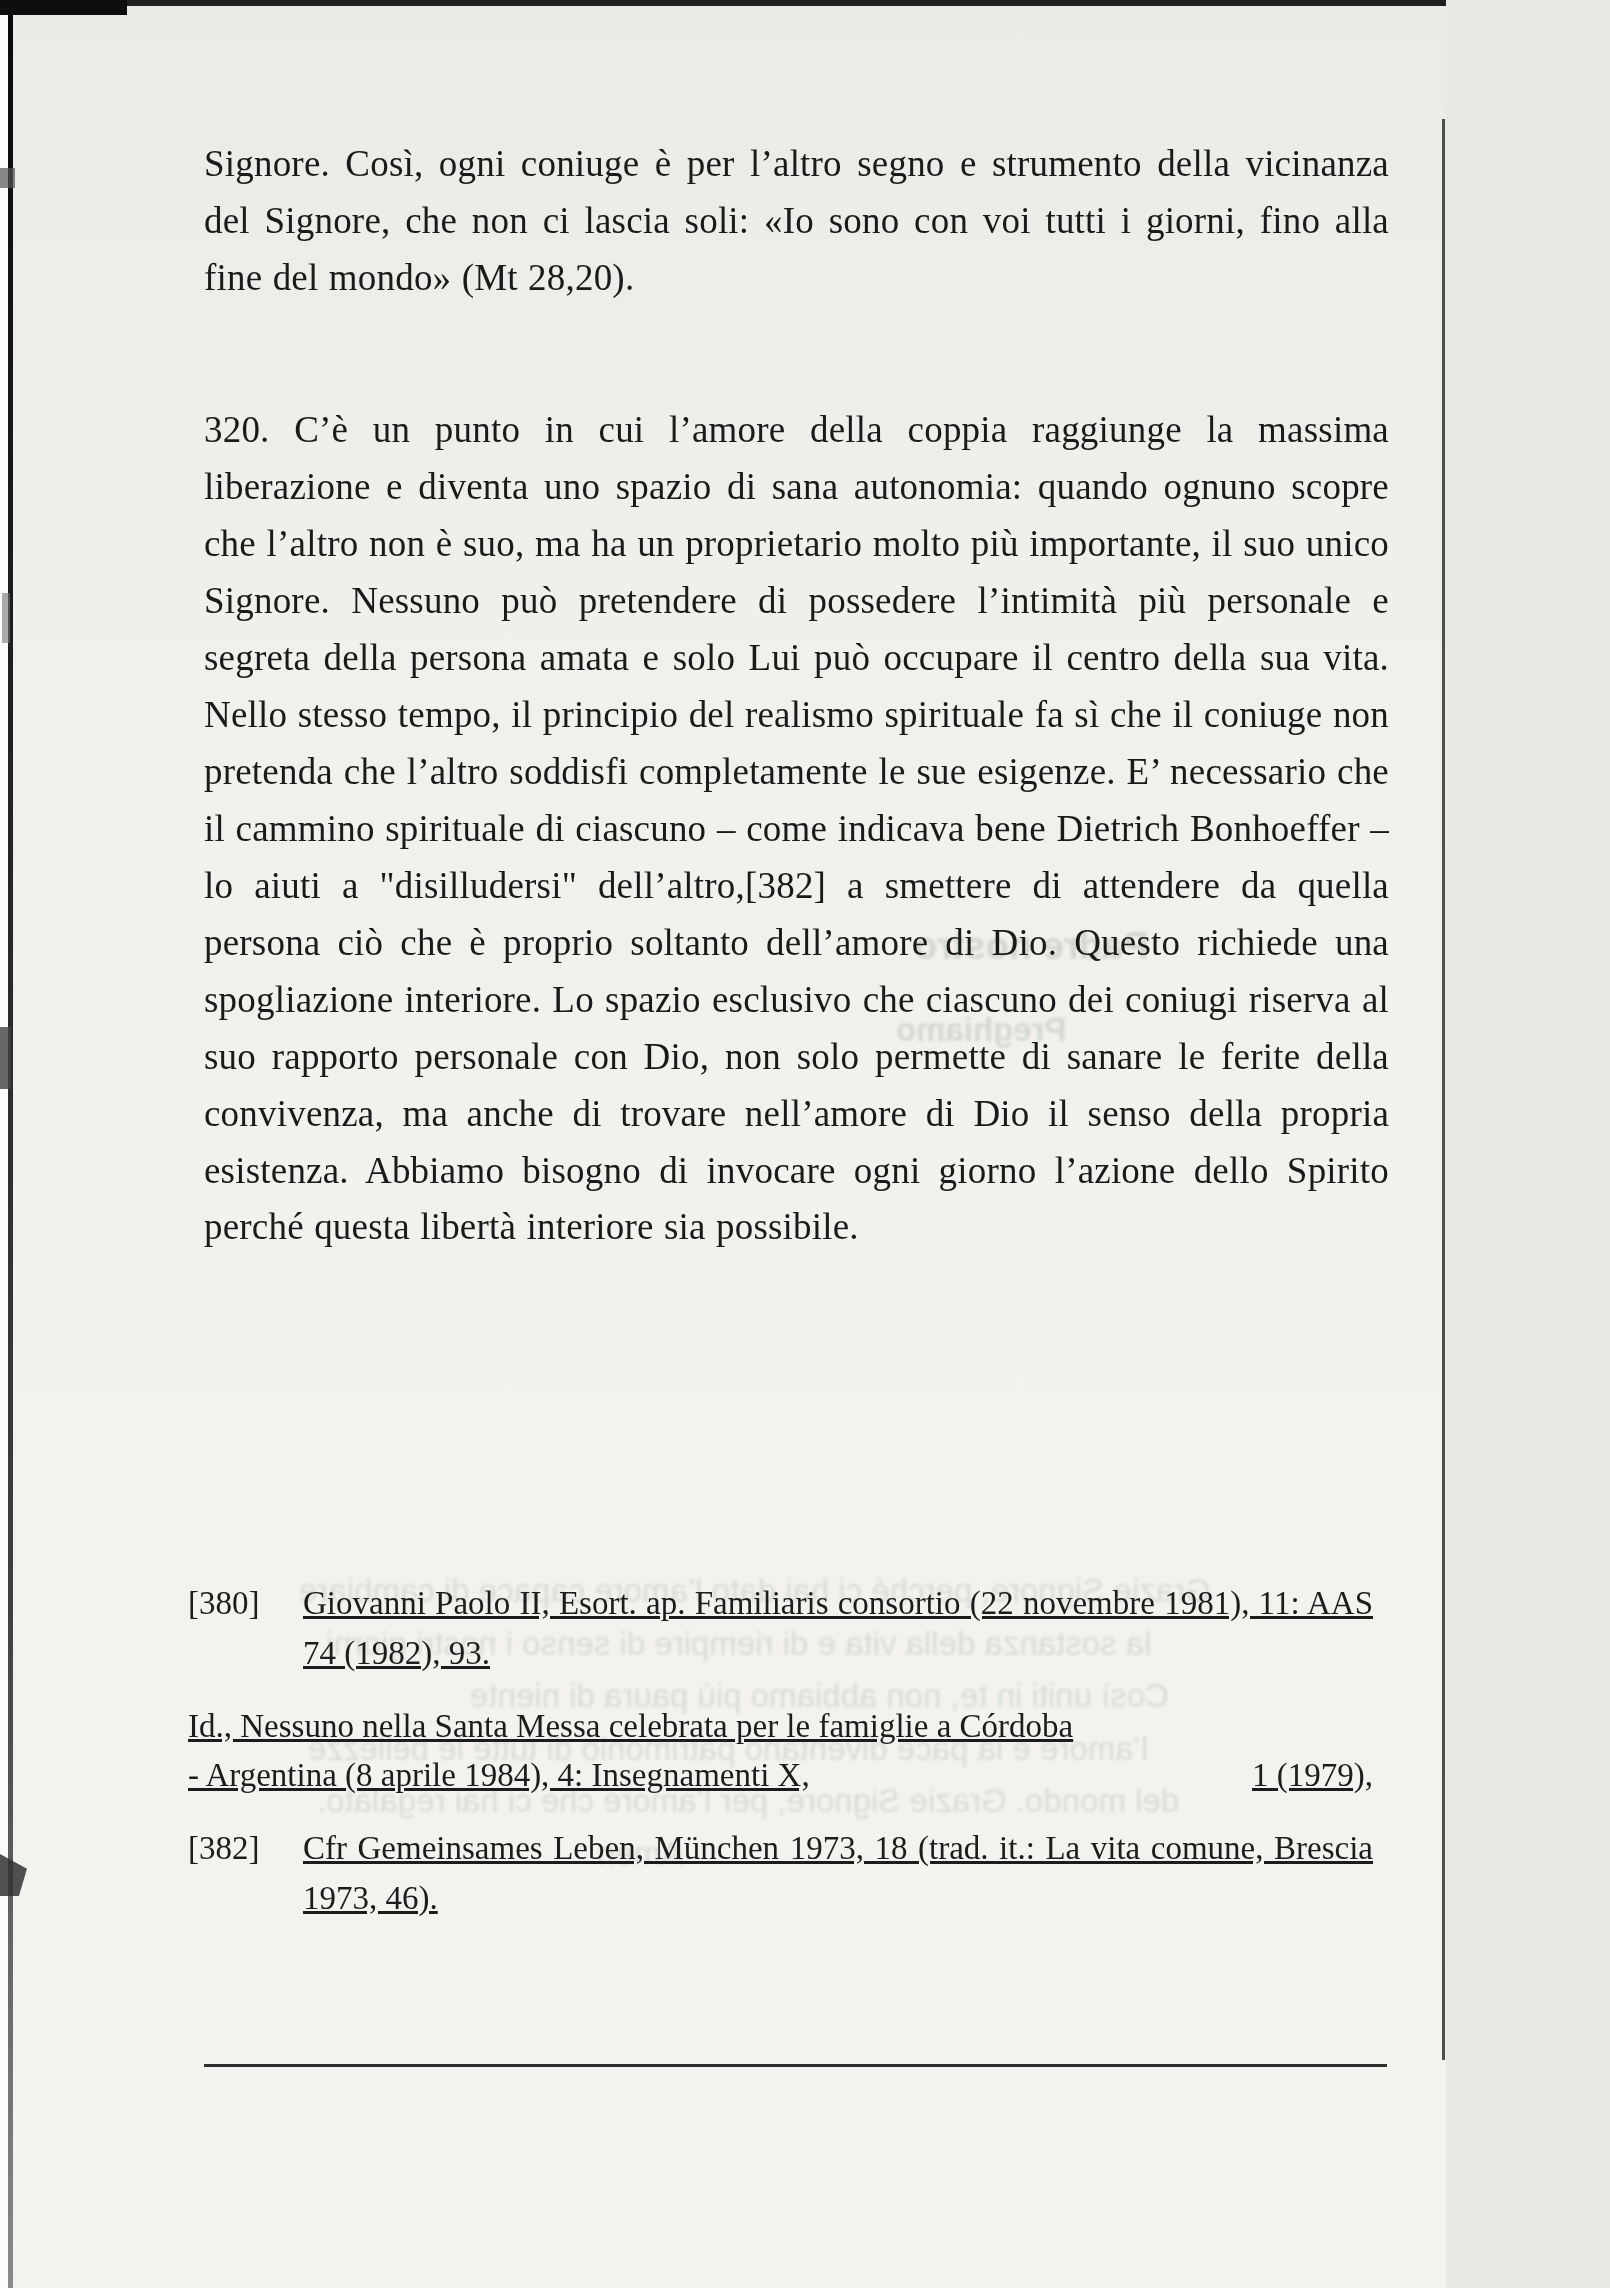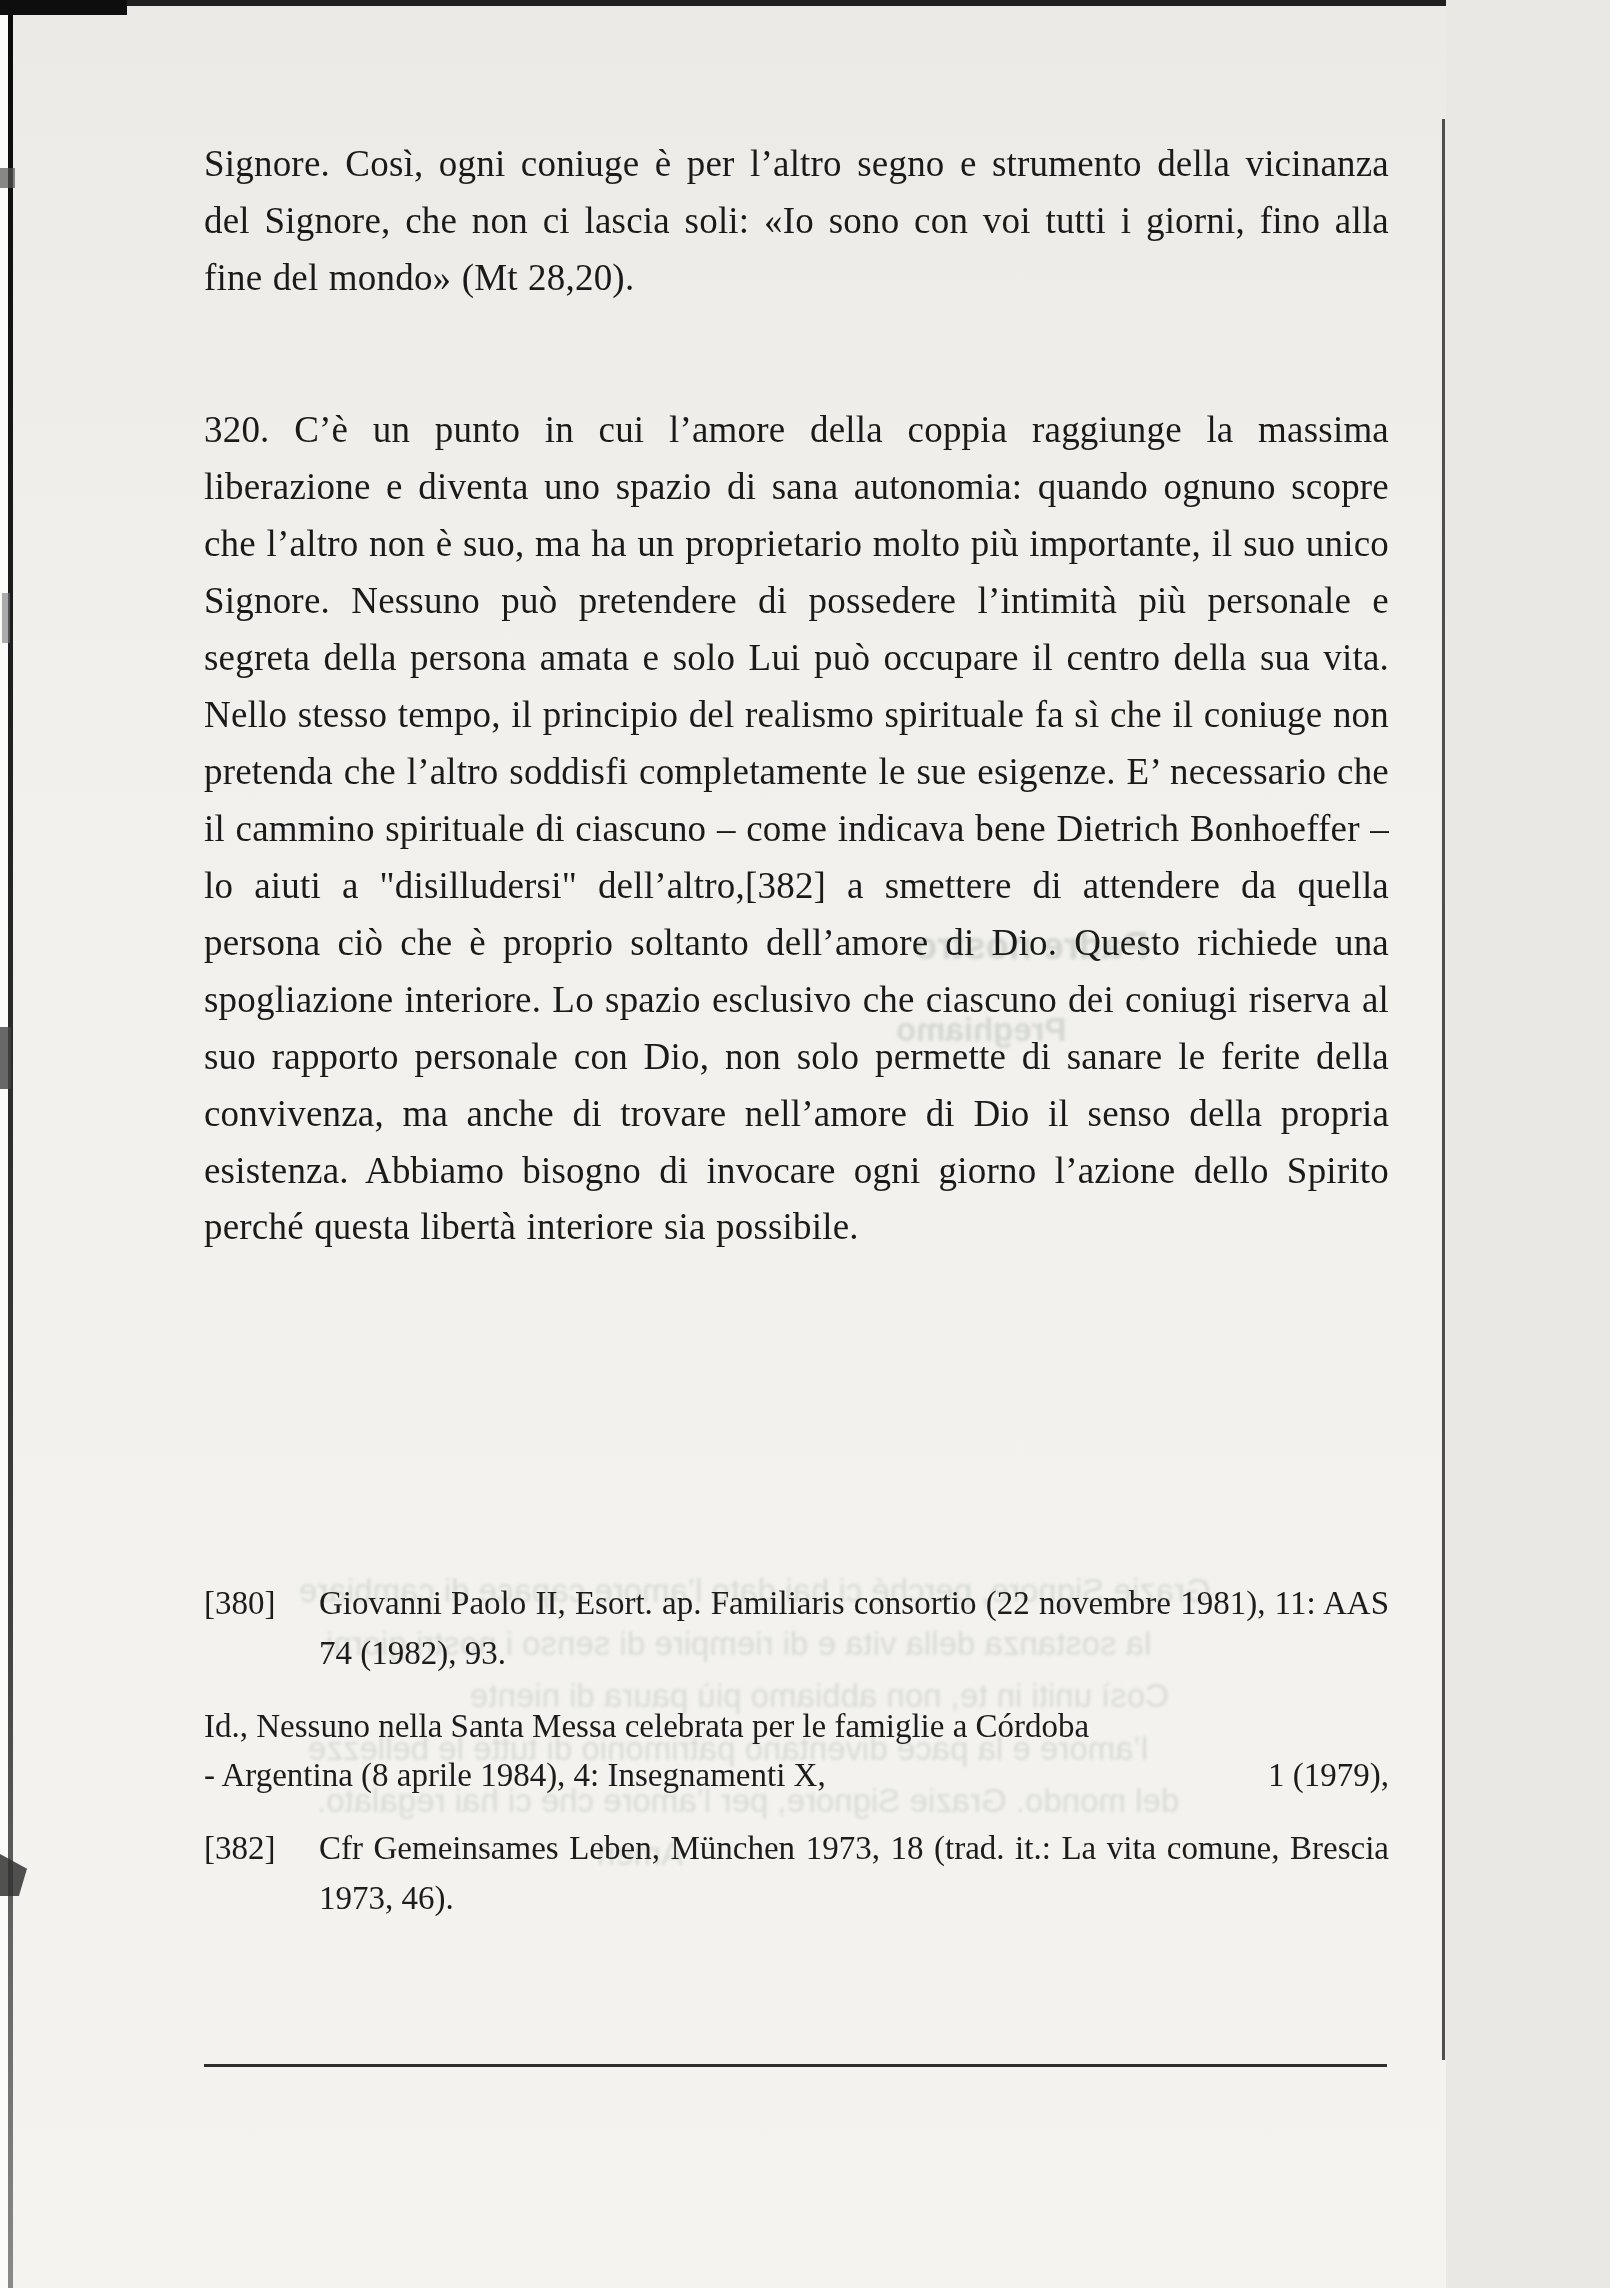--- a/index.html
+++ b/index.html
@@ -31,24 +31,24 @@
   .smudge-a { position:absolute; left:1465px; top:81px;  width:100px; height:63px; background:#9a9a96; opacity:.35; filter:blur(5.4px); border-radius:9px; }
   .smudge-b { position:absolute; left:1456px; top:181px; width:54px;  height:45px; background:#a8a8a4; opacity:.25; filter:blur(7.2px); border-radius:9px; }
 
   
   .text-block { position:absolute; left:204px; top:136px; width:1185px; color:#1a1a1a; }
   .par { font-size:37px; line-height:1.54; text-align:justify; margin:0;
          letter-spacing:0.2px; word-spacing:0.9px; }
   .p1  { margin-bottom:95px; }
 
   
-  .footnotes { position:absolute; left:204px; top:1579px; width:1185px; color:#1c1c1c; }
+  .footnotes { position:absolute; left:188px; top:1579px; width:1185px; color:#1c1c1c; }
   .fn { display:flex; font-size:33px; line-height:1.5; margin-bottom:23.5px; }
   .fn-label { width:115px; flex-shrink:0; }
-  .fn-text  { flex:1; text-align:justify; }
+  .fn-text  { flex:1; text-align:justify;text-decoration:underline; }
   .fn-line  { display:block; }
   .fn-split { display:flex; justify-content:space-between; }
 
   
   .bottom-rule { position:absolute; left:204px; top:2064px; width:1183px; height:2.7px; background:#2e2e2e; }
 
   
   .corner { position:absolute; left:1480px; top:2140px; width:127px; height:127px; }
   .page-number {
     position:absolute; left:1493px; top:2209px;

